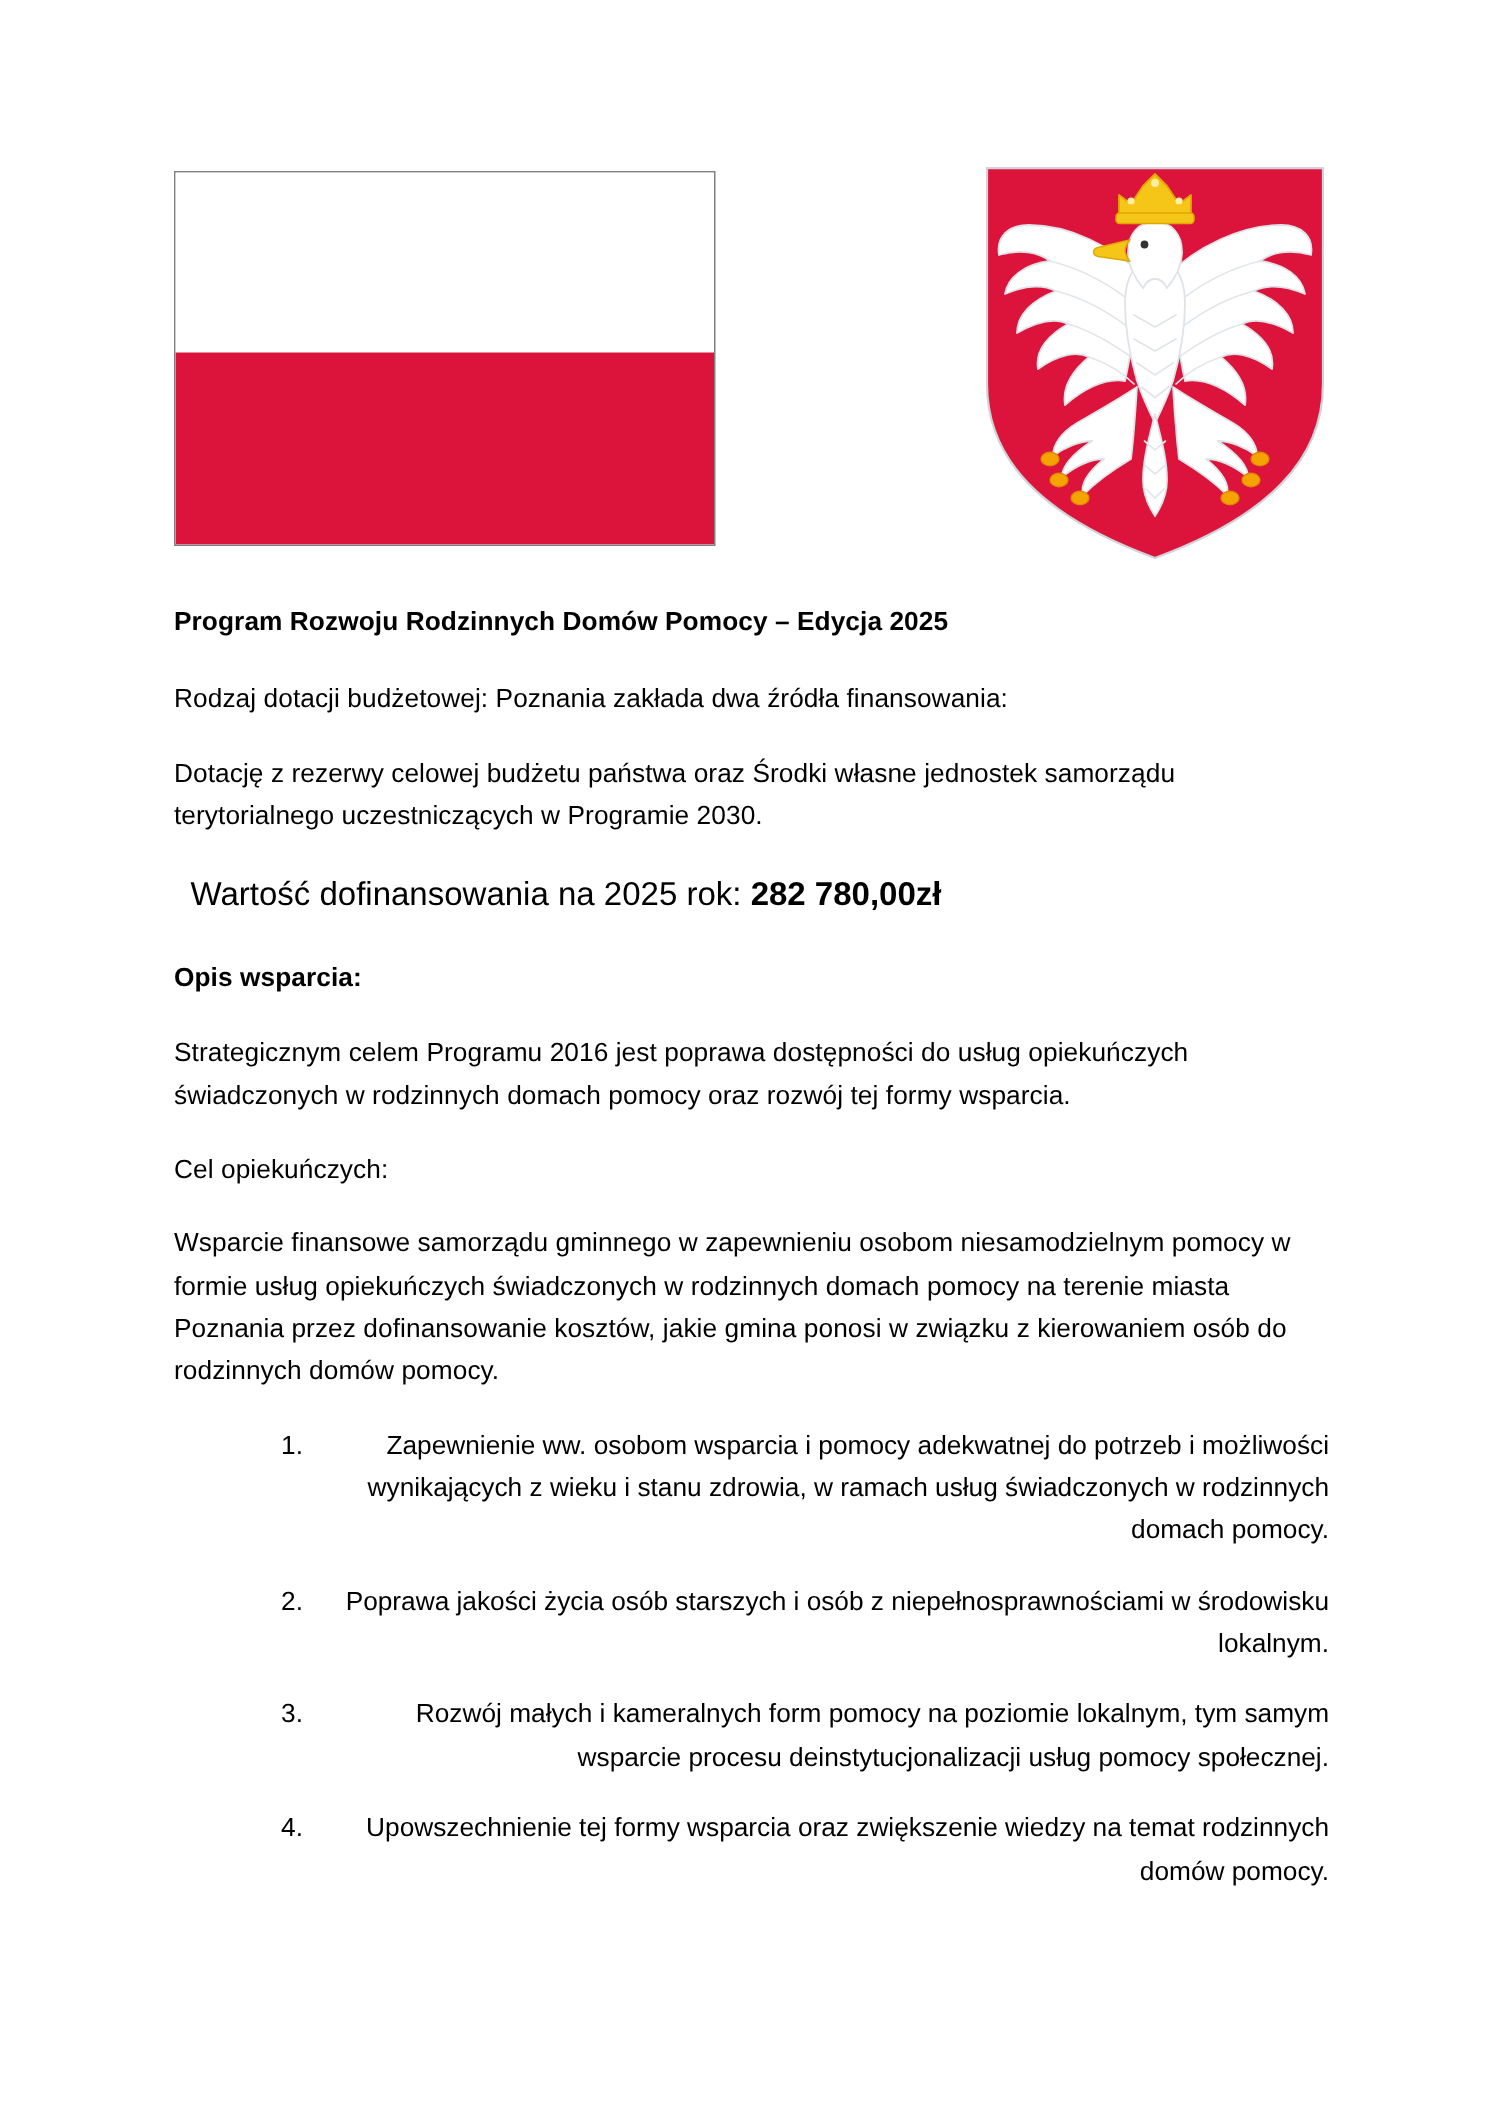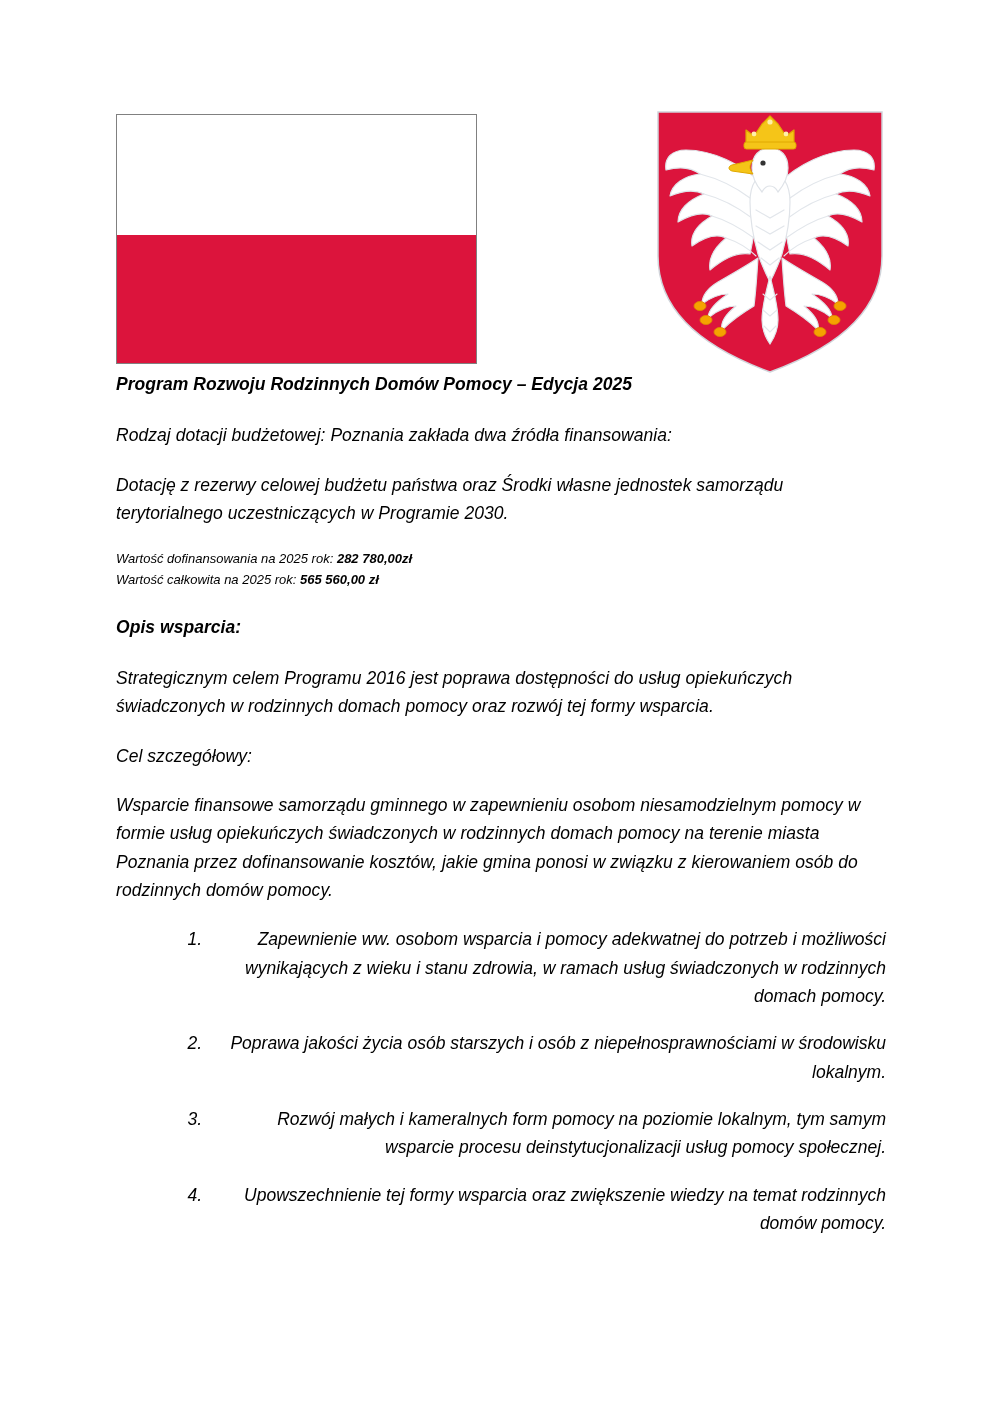--- a/index.html
+++ b/index.html
@@ -63,23 +63,22 @@
   .coat svg {
     display: block;
     width: 100%;
     height: 100%;
   }
 
   
   .content {
     position: absolute;
     left: 116px;
-    top: 370px;
+    top: 400px;
     width: 770px;
-    font-style: italic;
   }
 
   .para {
     font-size: 17.5px;
     line-height: 1.62;
     margin: 0 0 21px 0;
     letter-spacing: 0.05px;
   }
   .para.title {
     font-weight: bold;
@@ -90,23 +89,23 @@
     margin-bottom: 22px;
   }
   .bold {
     font-weight: bold;
   }
 
   .amounts {
     margin: 0 0 23px 0;
   }
   .amounts .amount-line {
-    font-size: 13px;
+    font-size: 22px;
     line-height: 1.62;
-    margin: 0;
+    margin: 11px;
   }
 
   ol.effects {
     margin: 0;
     padding: 0 0 0 62px;
     list-style: none;
     counter-reset: effectitem;
   }
   ol.effects > li {
     position: relative;
@@ -238,31 +237,27 @@
 
     <p class="para">Rodzaj dotacji budżetowej:  Poznania zakłada dwa źródła finansowania:</p>
 
     <p class="para">Dotację z rezerwy celowej budżetu państwa oraz Środki własne jednostek samorządu terytorialnego uczestniczących w Programie 2030.</p>
 
     <div class="amounts">
       <p class="amount-line">
         <span>Wartość dofinansowania na 2025 rok:</span>
         <span class="bold">282 780,00zł</span>
       </p>
-      <p class="amount-line">
-        <span>Wartość całkowita na 2025 rok:</span>
-        <span class="bold">565 560,00 zł</span>
-      </p>
     </div>
 
     <p class="para subhead">Opis wsparcia:</p>
 
     <p class="para">Strategicznym celem Programu 2016 jest poprawa dostępności do usług opiekuńczych świadczonych w rodzinnych domach pomocy oraz rozwój tej formy wsparcia.</p>
 
-    <p class="para">Cel szczegółowy:</p>
+    <p class="para">Cel opiekuńczych:</p>
 
     <p class="para">Wsparcie finansowe samorządu gminnego w zapewnieniu osobom niesamodzielnym pomocy w formie usług opiekuńczych świadczonych w rodzinnych domach pomocy na terenie miasta Poznania przez dofinansowanie kosztów, jakie gmina ponosi w związku z kierowaniem osób do rodzinnych domów pomocy.</p>
 
 
     <ol class="effects">
       <li>Zapewnienie ww. osobom wsparcia i pomocy adekwatnej do potrzeb i możliwości wynikających z wieku i stanu zdrowia, w ramach usług świadczonych w rodzinnych domach pomocy.</li>
       <li>Poprawa jakości życia osób starszych i osób z niepełnosprawnościami w środowisku lokalnym.</li>
       <li>Rozwój małych i kameralnych form pomocy na poziomie lokalnym, tym samym wsparcie procesu deinstytucjonalizacji usług pomocy społecznej.</li>
       <li>Upowszechnienie tej formy wsparcia oraz zwiększenie wiedzy na temat rodzinnych domów pomocy.</li>
     </ol>

